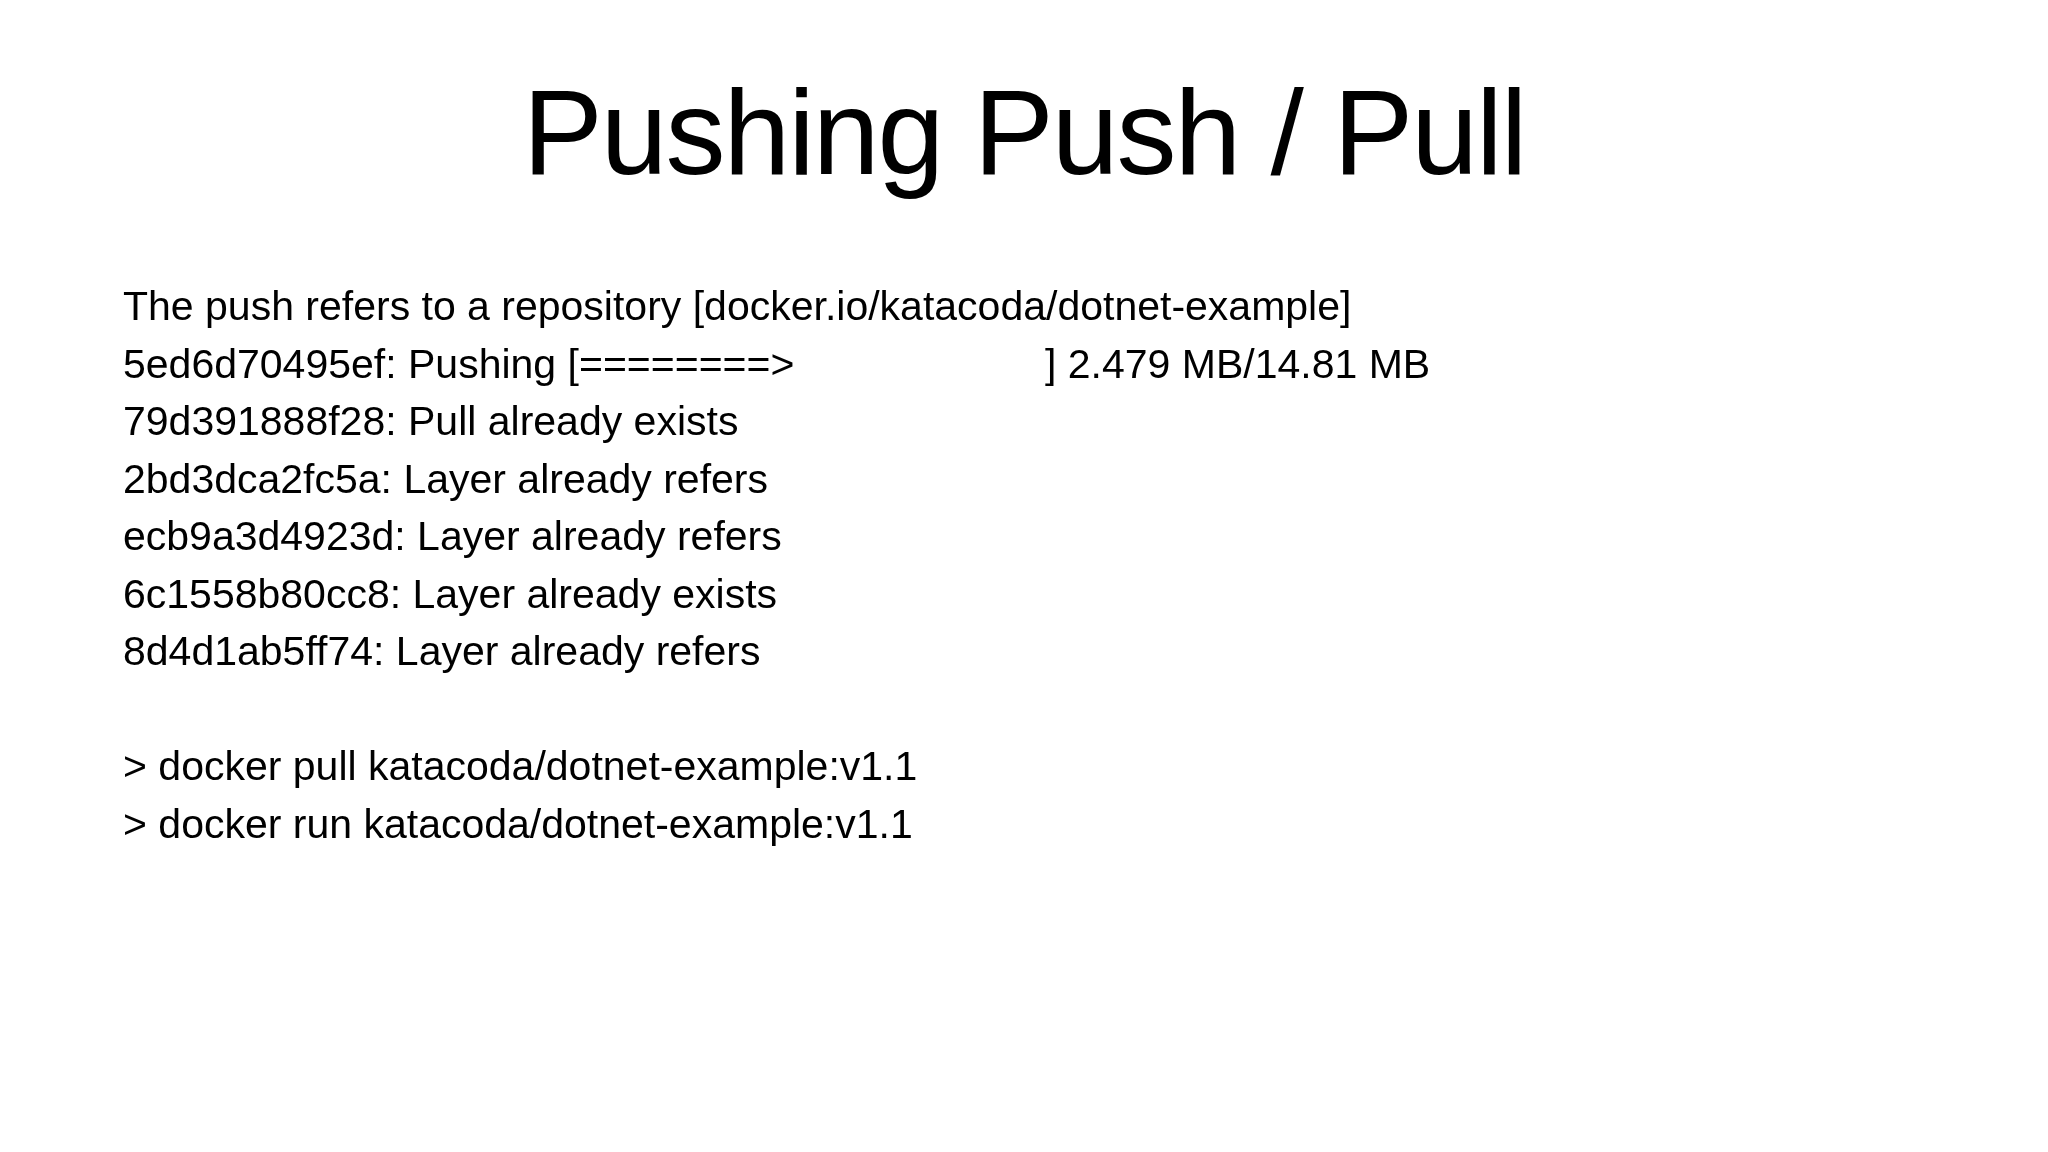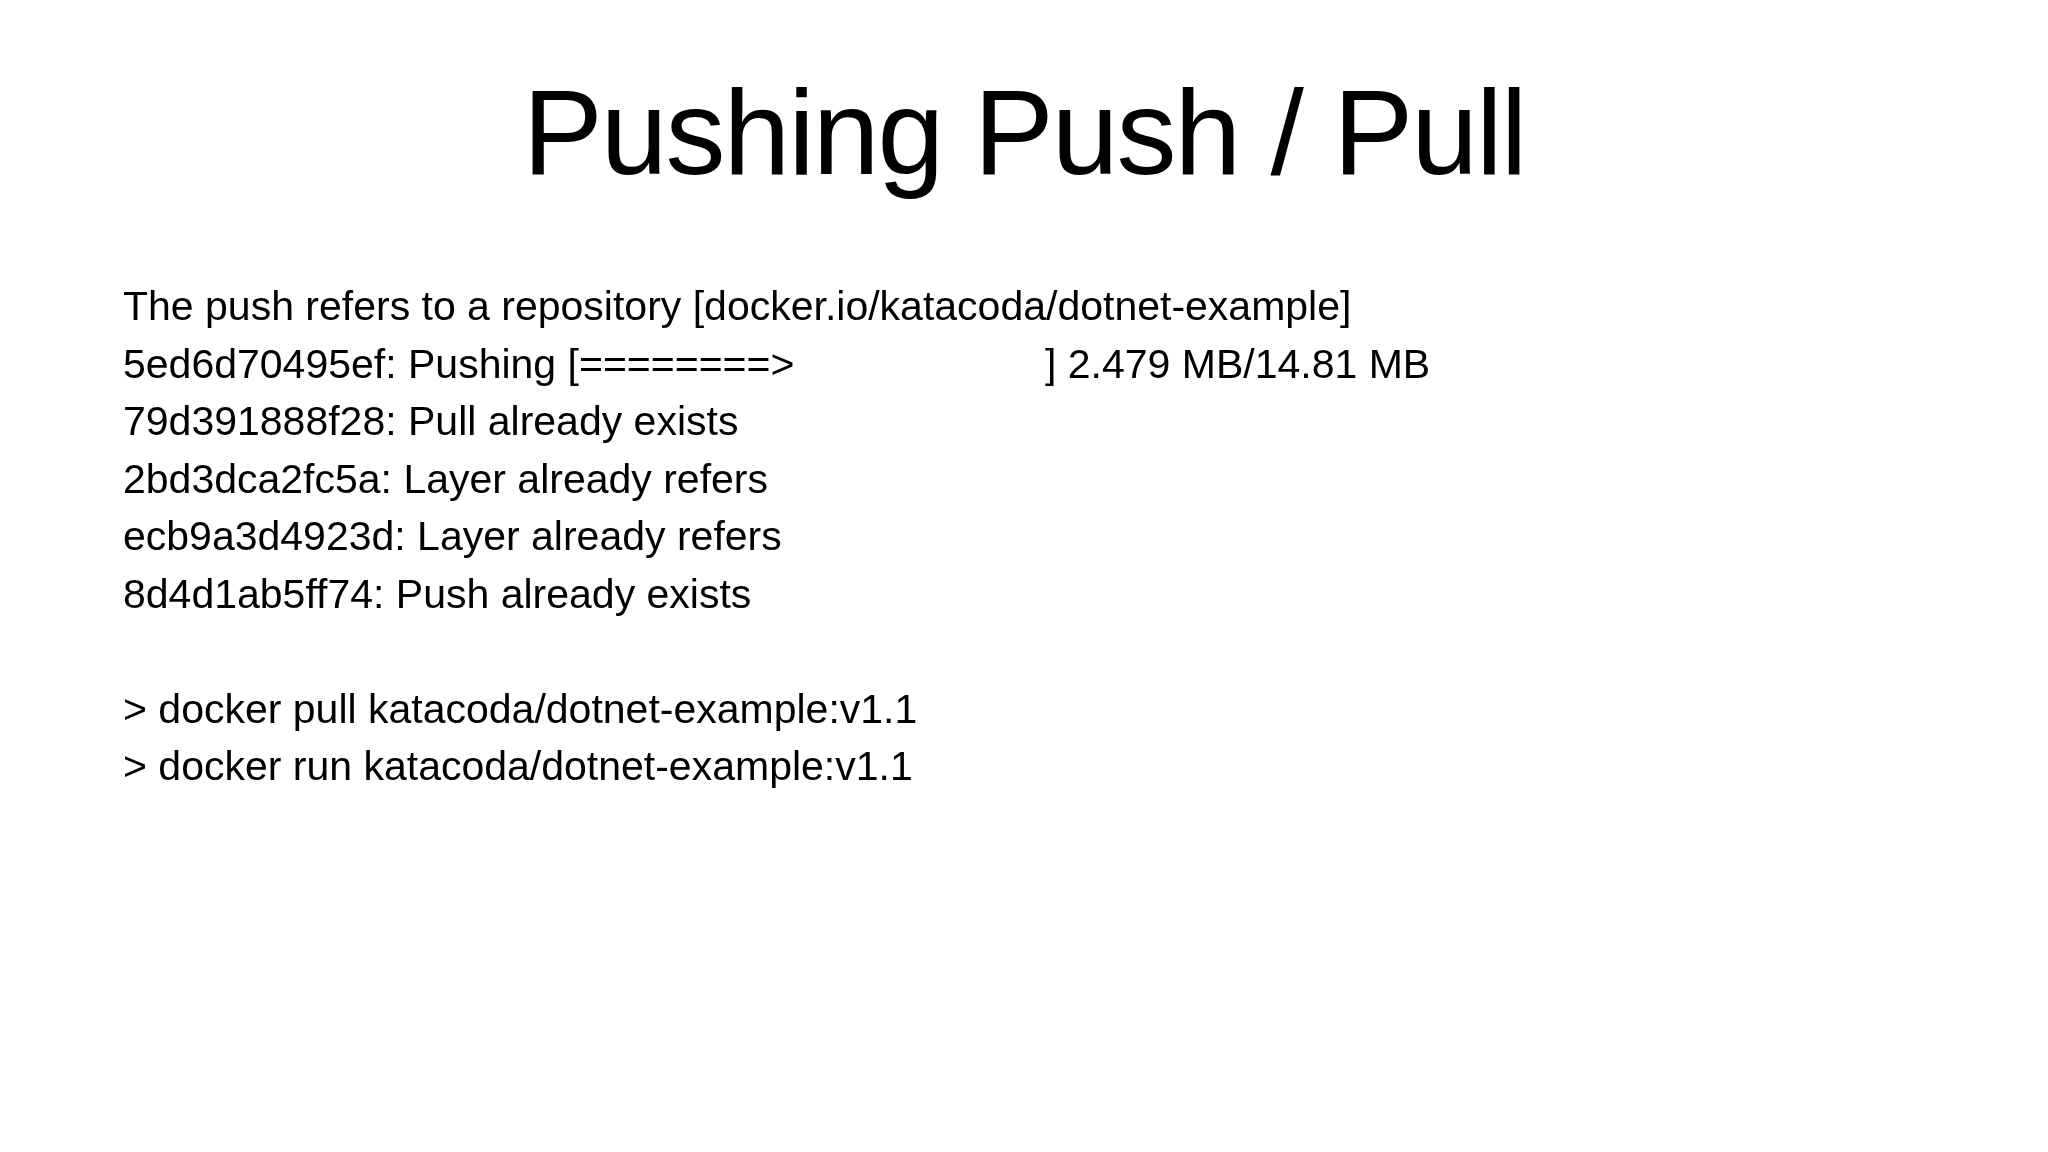--- a/index.html
+++ b/index.html
@@ -54,19 +54,20 @@
 <div class="slide">
 
   <h1 class="slide-title">Pushing Push / Pull</h1>
 
   <div class="terminal">
     <div class="terminal-line">The push refers to a repository [docker.io/katacoda/dotnet-example]</div>
     <div class="terminal-line">5ed6d70495ef: Pushing [========&gt;                      ] 2.479 MB/14.81 MB</div>
     <div class="terminal-line">79d391888f28: Pull already exists</div>
     <div class="terminal-line">2bd3dca2fc5a: Layer already refers</div>
     <div class="terminal-line">ecb9a3d4923d: Layer already refers</div>
-    <div class="terminal-line">8d4d1ab5ff74: Push already exists</div>
+    <div class="terminal-line">6c1558b80cc8: Layer already exists</div>
+    <div class="terminal-line">8d4d1ab5ff74: Layer already refers</div>
     <div class="terminal-line"></div>
     <div class="terminal-line">&gt; docker pull katacoda/dotnet-example:v1.1</div>
     <div class="terminal-line">&gt; docker run katacoda/dotnet-example:v1.1</div>
   </div>
 
 </div>
 
 </body></html>

